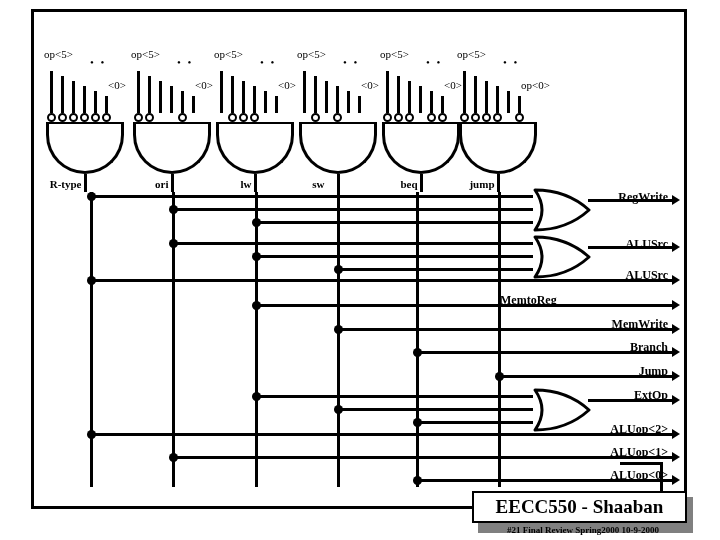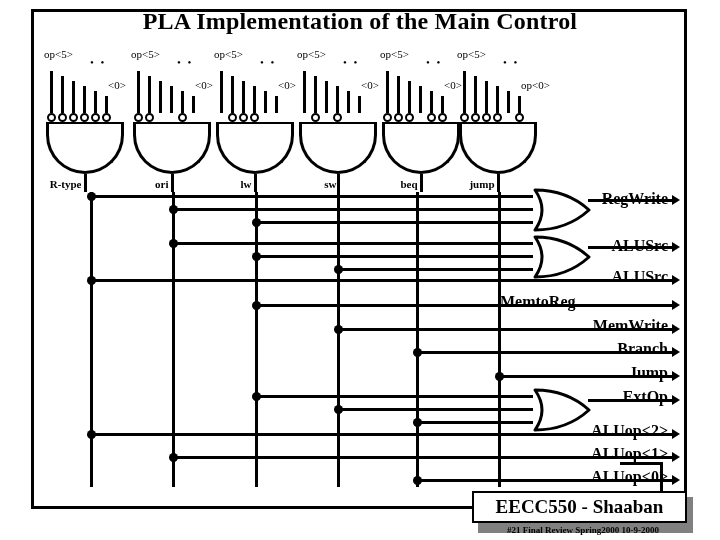--- a/index.html
+++ b/index.html
@@ -34,21 +34,21 @@
   
   .andgate{position:absolute;border:3px solid #000;background:#fff;
            box-sizing:border-box;}
   .andbody{border-top:none;border-radius:0 0 42px 42px;}
   .andbar{position:absolute;background:#000;height:4px;}
 
   
   .gatelbl{position:absolute;font-size:11px;font-weight:bold;white-space:nowrap;}
 
   
-  .outlbl{position:absolute;font-size:16px;font-weight:bold;white-space:nowrap;
+  .outlbl{position:absolute;font-size:12px;font-weight:bold;white-space:nowrap;
           text-align:right;}
 
   
   .arrow{position:absolute;width:0;height:0;
          border-top:5px solid transparent;border-bottom:5px solid transparent;
          border-left:8px solid #000;}
 
   
   .orsvg{position:absolute;}
 
@@ -64,21 +64,20 @@
   #foot-tab{position:absolute;left:660px;top:462px;width:3px;height:36px;background:#000;}
   #foot-tab2{position:absolute;left:620px;top:462px;width:43px;height:3px;background:#000;}
 </style>
 </head>
 <body>
 
 <div id="slide">
 
   <div id="frame"></div>
 
-  <div id="title">PLA Implementation of the Main Control</div>
 
   <div id="diagram">
       <div class="inpline" style="left: 50px; top: 71px; height: 42px;"></div>
       <div class="inpline" style="left: 61px; top: 76px; height: 37px;"></div>
       <div class="inpline" style="left: 72px; top: 81px; height: 32px;"></div>
       <div class="inpline" style="left: 83px; top: 86px; height: 27px;"></div>
       <div class="inpline" style="left: 94px; top: 91px; height: 22px;"></div>
       <div class="inpline" style="left: 105px; top: 96px; height: 17px;"></div>
       <div class="lbl optop" style="left: 44px; top: 48px;">op&lt;5&gt;</div>
       <div class="dots3" style="left: 90px; top: 56px;">• •</div>
@@ -150,21 +149,21 @@
       <div class="bubble" style="left: 239px; top: 113px;"></div>
       <div class="bubble" style="left: 250px; top: 113px;"></div>
       <div class="andgate andbody" style="left: 216px; top: 124px; width: 78px; height: 50px;"></div>
       <div class="vline" style="left: 253.5px; top: 174px; height: 18px;"></div>
       <div class="gatelbl" style="top: 178px; left: 253.5px; transform: translateX(-100%); padding-right: 2px;">lw</div>
       <div class="andbar" style="left: 299px; top: 122px; width: 78px;"></div>
       <div class="bubble" style="left: 311px; top: 113px;"></div>
       <div class="bubble" style="left: 333px; top: 113px;"></div>
       <div class="andgate andbody" style="left: 299px; top: 124px; width: 78px; height: 50px;"></div>
       <div class="vline" style="left: 336.5px; top: 174px; height: 18px;"></div>
-      <div class="gatelbl" style="top: 178px; left: 336.5px; transform: translateX(-100%); padding-right: 0;">sw</div>
+      <div class="gatelbl" style="top: 178px; left: 336.5px; transform: translateX(-100%); padding-right: 12px;">sw</div>
       <div class="andbar" style="left: 382px; top: 122px; width: 78px;"></div>
       <div class="bubble" style="left: 383px; top: 113px;"></div>
       <div class="bubble" style="left: 394px; top: 113px;"></div>
       <div class="bubble" style="left: 405px; top: 113px;"></div>
       <div class="bubble" style="left: 427px; top: 113px;"></div>
       <div class="bubble" style="left: 438px; top: 113px;"></div>
       <div class="andgate andbody" style="left: 382px; top: 124px; width: 78px; height: 50px;"></div>
       <div class="vline" style="left: 419.5px; top: 174px; height: 18px;"></div>
       <div class="gatelbl" style="top: 178px; left: 419.5px; transform: translateX(-100%); padding-right: 2px;">beq</div>
       <div class="andbar" style="left: 459px; top: 122px; width: 78px;"></div>

